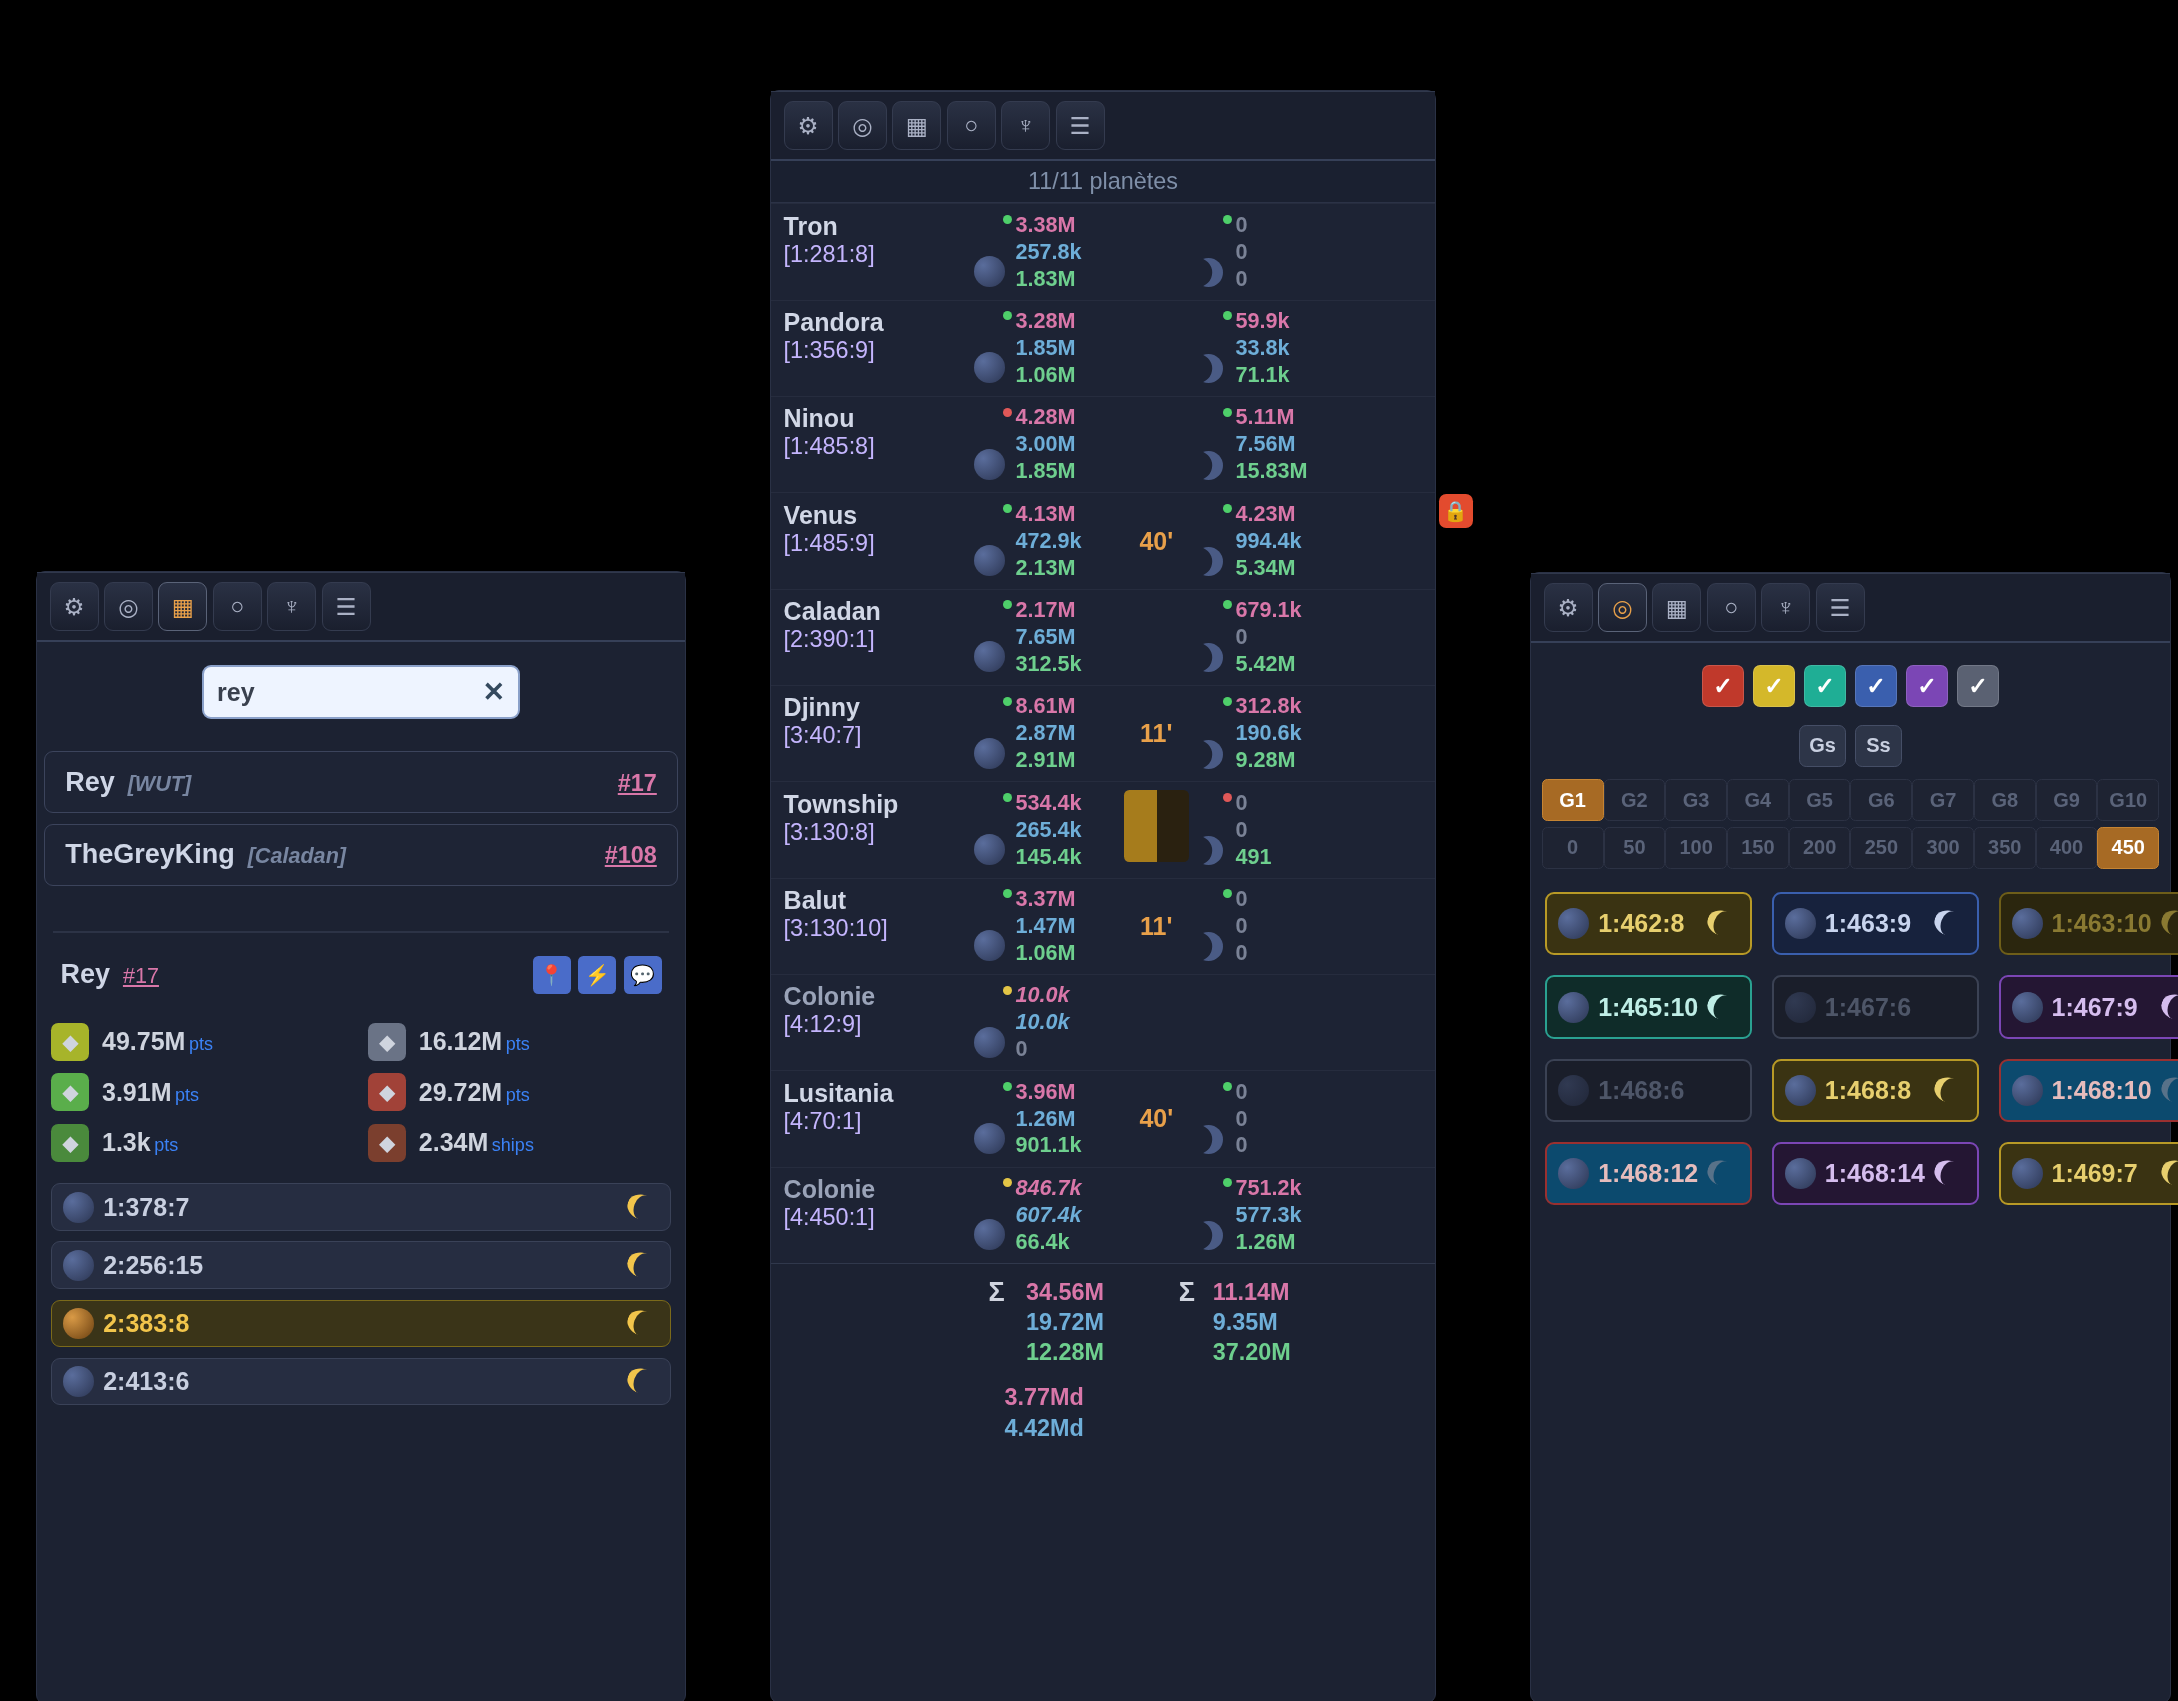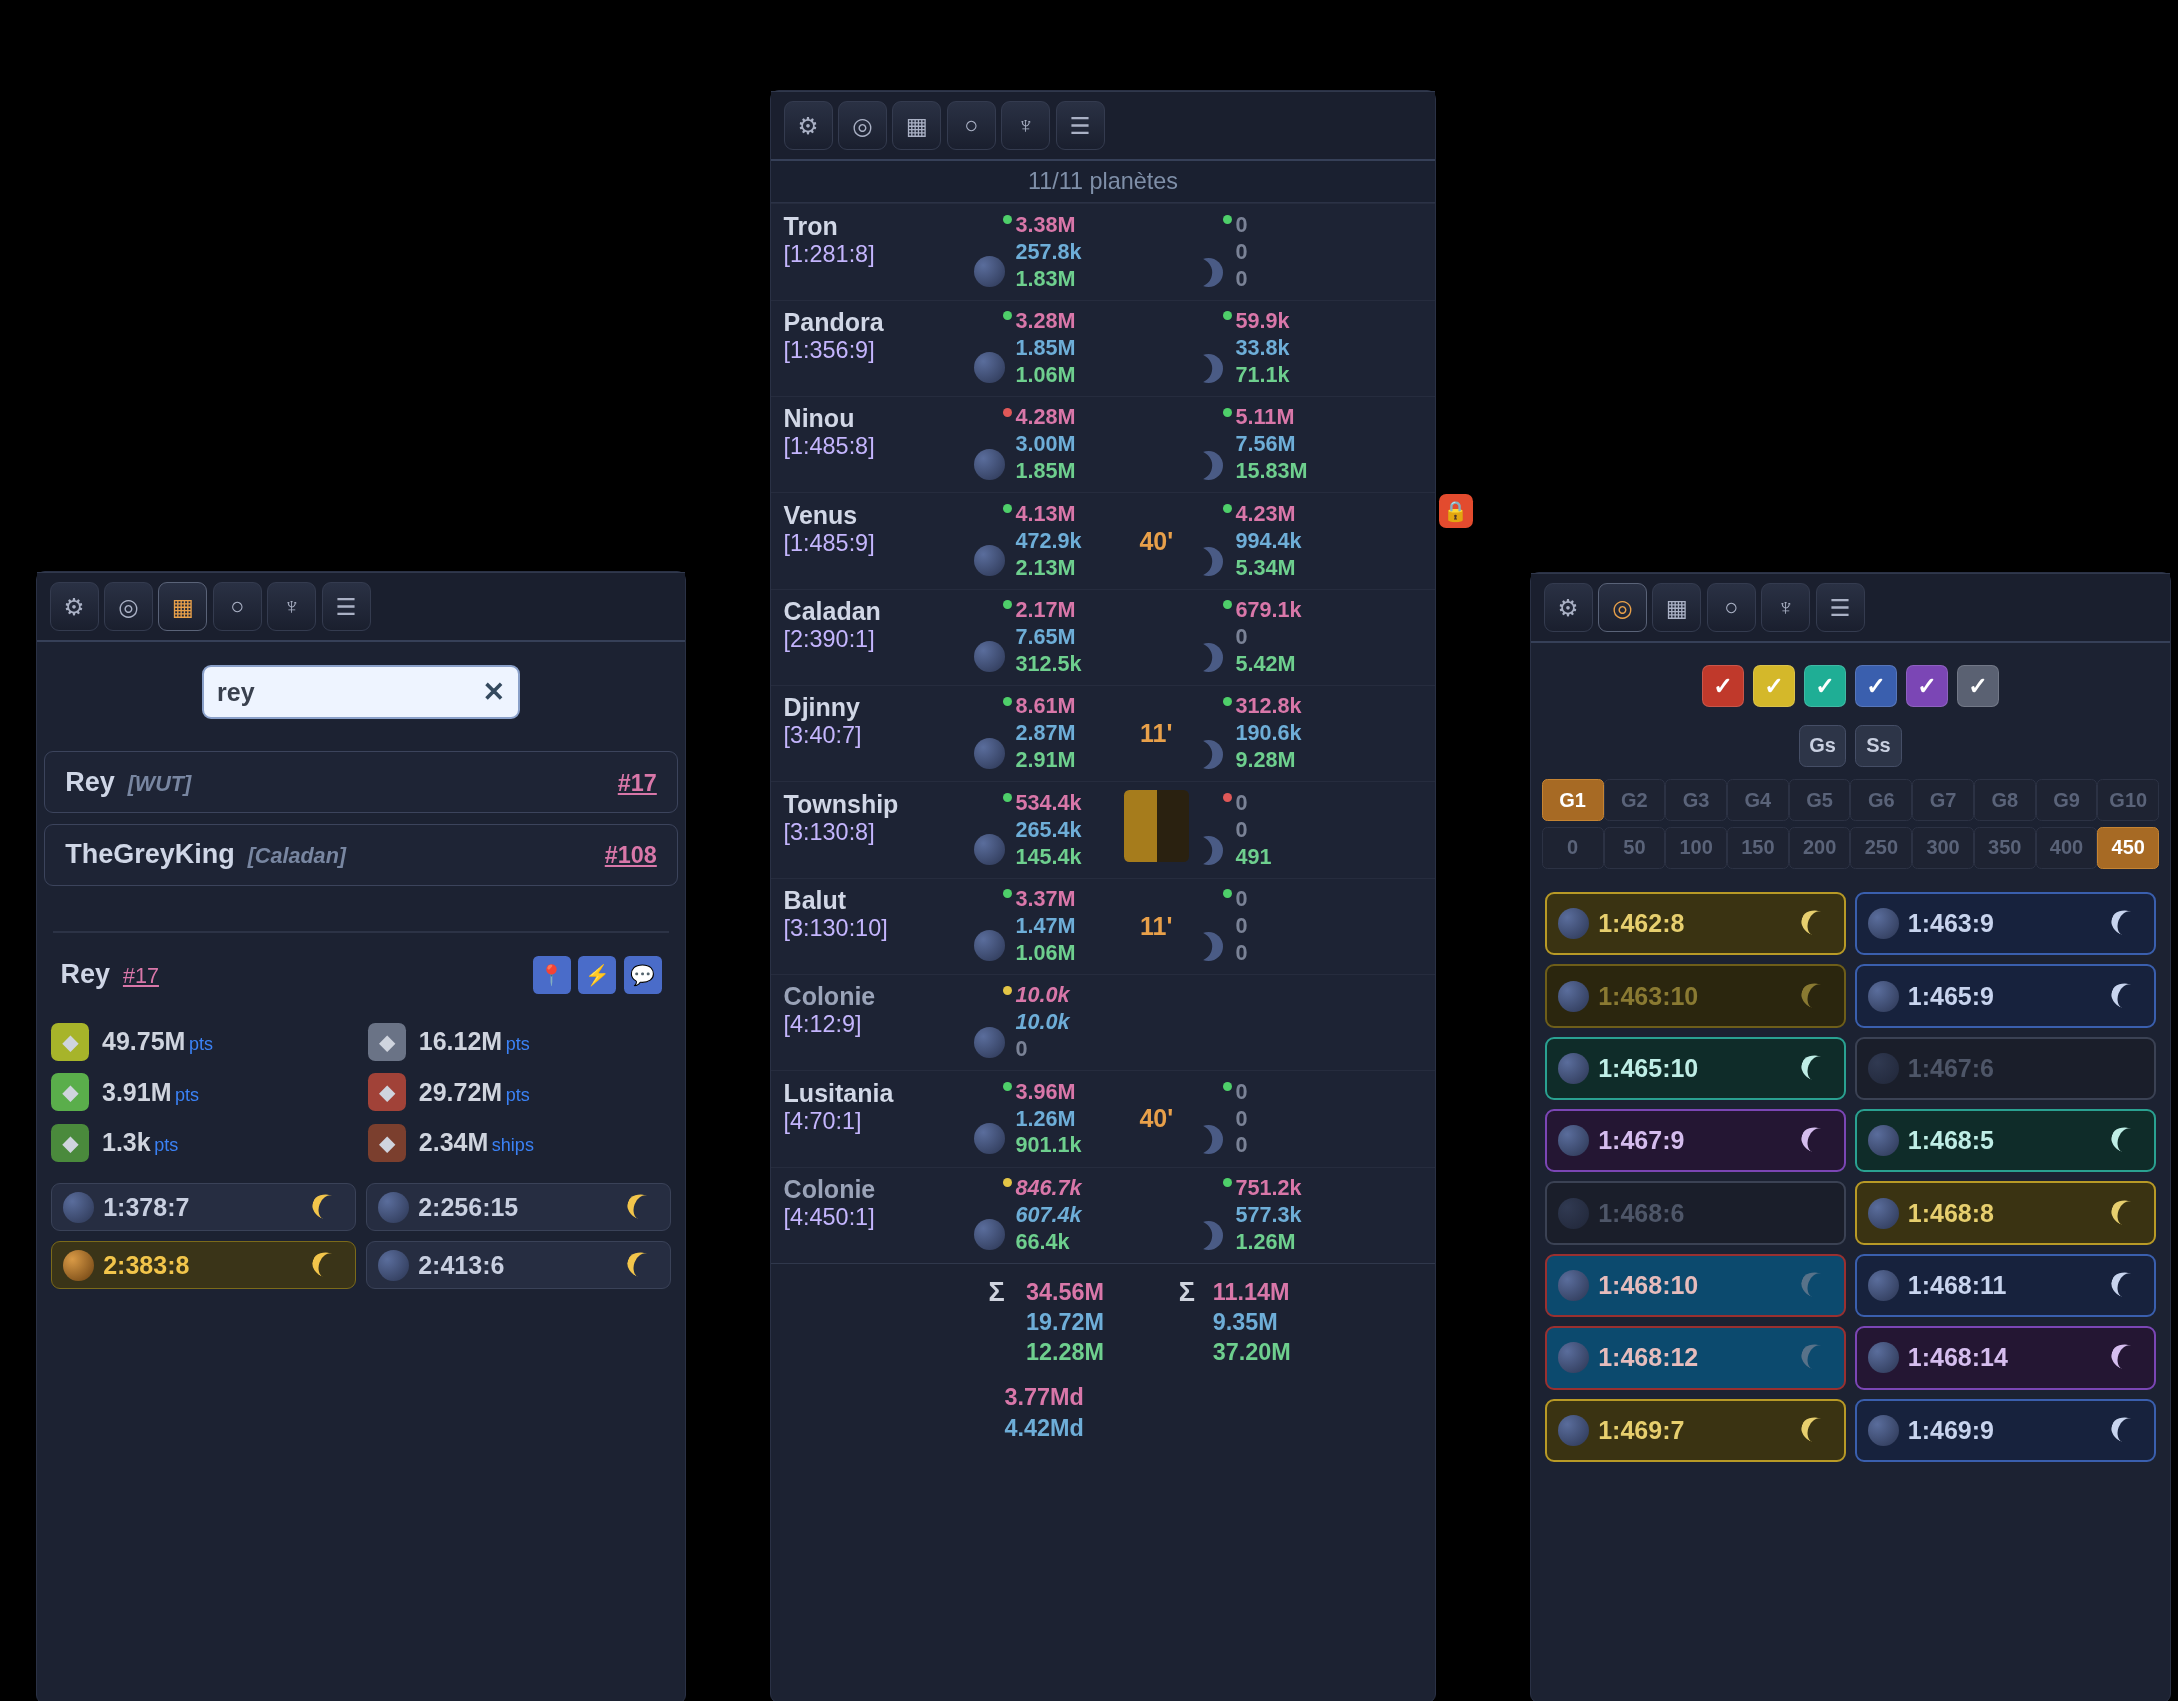--- a/index.html
+++ b/index.html
@@ -20,21 +20,21 @@
 .divider{height:1.8px;background:#2c3346;margin:45px 16px 23.4px 16px}
 .profile-head{display:flex;justify-content:space-between;align-items:center;padding:0 23.4px 16px 23.4px}
 .profile-name{font-size:27px;color:#cfd6e6;font-weight:bold}
 .profile-rank{color:#d977a9;text-decoration:underline;font-size:21.6px;margin-left:9px}
 .profile-btns{display:flex;gap:7.2px}
 .pbtn{width:38px;height:38px;background:#4a6cc9;border-radius:5.4px;display:flex;align-items:center;justify-content:center;color:#fff;font-size:20px}
 .stats{display:grid;grid-template-columns:1fr 1fr;gap:12.6px 14.4px;padding:12.6px 14.4px 21.6px 14.4px}
 .stat{display:flex;align-items:center;gap:12.6px;font-size:25px;font-weight:bold}
 .stat .ico{width:38px;height:38px;border-radius:7.2px;display:flex;align-items:center;justify-content:center;font-size:20px}
 .stat .unit{font-size:18px;color:#3b82f6;font-weight:normal;margin-left:3.6px}
-.coords-grid{display:grid;grid-template-columns:1fr 1fr;gap:10.8px;padding:0 14.4px}
+.coords-grid{display:grid;grid-template-columns:1fr;gap:10.8px;padding:0 14.4px}
 .coord{display:flex;align-items:center;gap:9px;background:#262d41;border:1.8px solid #3a4258;border-radius:9px;padding:7.2px 10.8px;font-size:25px;font-weight:bold;color:#c8cfe0}
 .coord.hl{background:#3a3418;border-color:#7b6a1a;color:#f2c54b}
 .planet-ico{width:31px;height:31px;border-radius:50%;background:radial-gradient(circle at 30% 30%,#5a6d9c,#2b3552);flex:0 0 31px}
 .planet-ico.hl{background:radial-gradient(circle at 30% 30%,#d99a46,#6a3f10)}
 .moon-mini{width:25px;height:25px;border-radius:50% 0 0 50%;border-left:7.2px solid #f2c54b;margin-left:auto;transform:rotate(20deg)}
 
 #panel2{left:770px;top:90px;width:664px;height:1611px}
 .planet-row{display:flex;gap:5.4px;padding:7.2px 9px 7.2px 12.6px;border-top:1.8px solid #262c3e;background:#1d2334}
 .p-left{flex:0 0 185px}
 .p-name{font-size:25px;font-weight:bold;color:#d1d7e6;white-space:nowrap}
@@ -60,21 +60,21 @@
 .lock{position:absolute;right:-38px;top:403px;width:34px;height:34px;background:#e34b2e;border-radius:7.2px;display:flex;align-items:center;justify-content:center;color:#fff;font-size:20px}
 
 #panel3{left:1530px;top:572px;width:639px;height:1129px}
 .check-row{display:flex;justify-content:center;gap:9px;padding:21.6px 0 9px 0}
 .chk{width:40px;height:40px;border-radius:7.2px;display:flex;align-items:center;justify-content:center;color:#fff;font-size:23.4px;font-weight:bold;border:1.8px solid rgba(255,255,255,.15)}
 .gsrow{display:flex;justify-content:center;gap:9px;padding:9px 0 12.6px 0}
 .gs{width:45px;height:40px;border-radius:7.2px;background:#2d3548;border:1.8px solid #454e66;display:flex;align-items:center;justify-content:center;font-size:20px;font-weight:bold;color:#c8cfe0}
 .grow{display:flex;gap:0;padding:0 10.8px 5.4px 10.8px}
 .gcell{flex:1;height:40px;display:flex;align-items:center;justify-content:center;font-size:20px;font-weight:bold;color:#5a6379;border:1.8px solid #2c3244;border-radius:5.4px;background:#1e2332}
 .gcell.sel{background:#a76a24;color:#fff;border-color:#c58433}
-.targ-grid{display:grid;grid-template-columns:1fr 1fr;gap:9px;padding:18px 14.4px}
+.targ-grid{display:grid;grid-template-columns:1fr 1fr 1fr 1fr;gap:20px;padding:18px 14.4px}
 .targ{display:flex;align-items:center;gap:9px;border:2.7px solid;border-radius:9px;padding:7.2px 10.8px;font-size:25px;font-weight:bold;height:45px}
 .targ .planet-ico{flex:0 0 31px}
 .targ .lbl{flex:1}
 .targ .moon-mini{border-left-color:currentColor}
 .t-yellow{border-color:#b89a26;background:#3a3312;color:#e7cf6e}
 .t-yellow-d{border-color:#6e5e19;background:#2b260e;color:#8a7a32}
 .t-blue{border-color:#3a5fae;background:#17223d;color:#c8d4ee}
 .t-teal{border-color:#2aa191;background:#0f2c29;color:#bfeee6}
 .t-purple{border-color:#7b46b5;background:#241633;color:#d5bdee}
 .t-grey{border-color:#3b4254;background:#1a1e2a;color:#4e5668}

